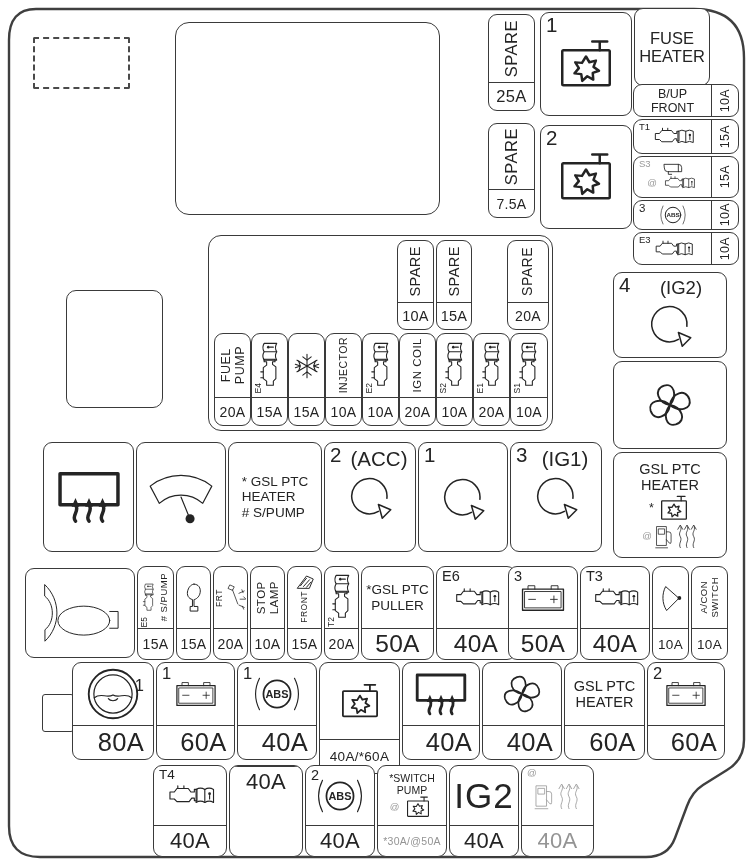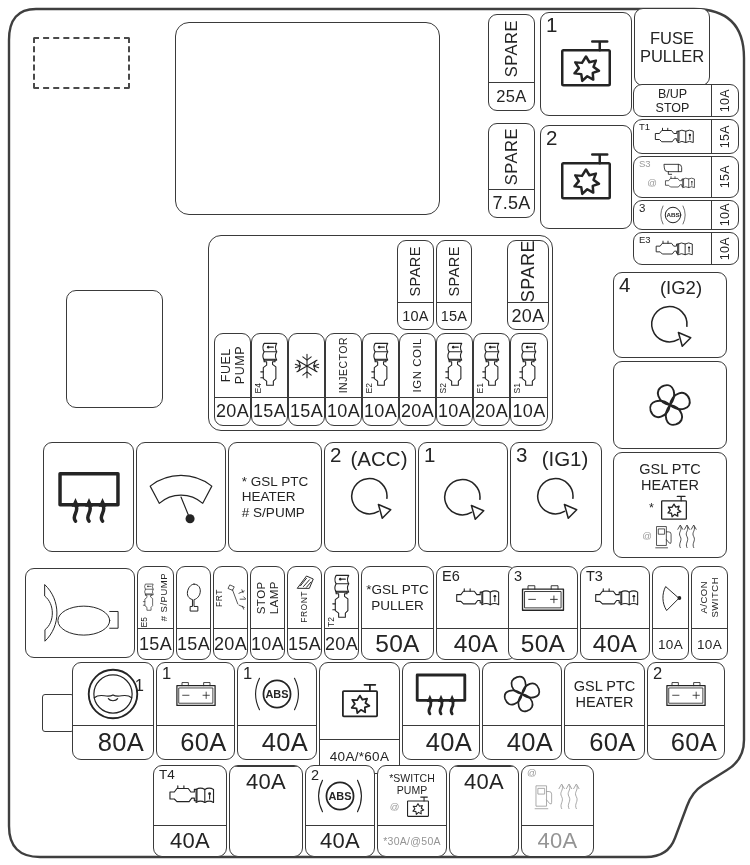--- a/index.html
+++ b/index.html
@@ -28,21 +28,21 @@
   .ic svg{display:block;width:100%;height:100%;}
   .rotin{position:absolute;left:50%;top:50%;transform:translate(-50%,-50%) rotate(-90deg);}
   .rotin svg{display:block;width:100%;height:100%;}
   .gray{color:#999;}
   .grayt{color:#949494;}
   .icg{color:#9a9a9a;}
   .tal{text-align:left !important;}
   .ml18{margin-left:18px;}
   .ml22{margin-left:22px;}
   .t8{font-size:8.5px;}  .t9{font-size:9.5px;}  .t10{font-size:10.5px;} .t11{font-size:11.5px;}
-  .t12{font-size:12.5px;}.t13{font-size:13.5px;}.t14{font-size:14.5px;}.t15{font-size:18px;}
+  .t12{font-size:12.5px;}.t13{font-size:13.5px;}.t14{font-size:14.5px;}.t15{font-size:14px;}
   .t16{font-size:16.5px;}.t18{font-size:18.5px;}.t20{font-size:20.5px;}.t22{font-size:22px;}
   .t24{font-size:24.5px;}.t25{font-size:25.5px;margin-left:16px;}.t34{font-size:35px;letter-spacing:1px;}
   .s{fill:none;stroke:currentColor;stroke-width:2;stroke-linecap:round;stroke-linejoin:round;}
   .sw{fill:#fff;stroke:currentColor;stroke-width:2;stroke-linejoin:round;}
   .thin{stroke-width:1.3;}
   .b{stroke-width:3.6;}
   .sf{fill:currentColor;stroke:none;}
   text.at{fill:currentColor;stroke:none;font-family:"Liberation Sans",sans-serif;
           font-size:12.5px;font-weight:600;text-anchor:middle;}
 </style>
@@ -74,21 +74,21 @@
             <path class="s" d="M28 2h12M34 2v7"></path>
             <rect class="s" x="4" y="9" width="38" height="28" rx="1"></rect>
             <path class="s" d="M23 14l2.7 4.6 5.2-1.3-1.9 5 4.4 3.1-5 1.7.4 5.4-4.8-2.7-4 3.7-.8-5.4-5.4-.6 3.5-4.2-2.9-4.6 5.4.4z"></path>
           </svg>
         </div>
       </div>
     </div>
     <div class="box " style="left: 634px; top: 8px; width: 76px; height: 78px;">
       <div class="ct ">
         <span class="t16">FUSE
-PULLER</span>
+HEATER</span>
       </div>
     </div>
     <div class="box " style="left: 488px; top: 123px; width: 47px; height: 95px;">
       <div class="ct ">
         <span class="t16 vtext">SPARE</span>
       </div>
       <div class="rt" style="height: 27px;">
         <span class="t15">7.5A</span>
       </div>
     </div>
@@ -100,21 +100,21 @@
             <path class="s" d="M28 2h12M34 2v7"></path>
             <rect class="s" x="4" y="9" width="38" height="28" rx="1"></rect>
             <path class="s" d="M23 14l2.7 4.6 5.2-1.3-1.9 5 4.4 3.1-5 1.7.4 5.4-4.8-2.7-4 3.7-.8-5.4-5.4-.6 3.5-4.2-2.9-4.6 5.4.4z"></path>
           </svg>
         </div>
       </div>
     </div>
     <div class="box rfuse" style="left: 633px; top: 84px; width: 106px; height: 33px;">
       <div class="ct ">
         <span class="t12">B/UP
-STOP</span>
+FRONT</span>
       </div>
       <div class="rt" style="width: 26px;">
         <span class="t12 vtext">10A</span>
       </div>
     </div>
     <div class="box rfuse" style="left: 633px; top: 119px; width: 106px; height: 35px;">
       <span class="sup t9">T1</span>
       <div class="ct ">
         <div class="ic " style="width: 48px; height: 21px;">
           <svg viewBox="0 0 62 28">
@@ -840,20 +840,23 @@
               <path class="s" d="M23 14l2.7 4.6 5.2-1.3-1.9 5 4.4 3.1-5 1.7.4 5.4-4.8-2.7-4 3.7-.8-5.4-5.4-.6 3.5-4.2-2.9-4.6 5.4.4z"></path>
             </svg>
           </div>
         </div>
       </div>
       <div class="rt" style="height: 30px;">
         <span class="t10 grayt">*30A/@50A</span>
       </div>
     </div>
     <div class="box " style="left: 449px; top: 765px; width: 70px; height: 92px;">
+      <div class="ct ">
+        <span class="t34">IG2</span>
+      </div>
       <div class="rt" style="height: 30px;">
         <span class="t22">40A</span>
       </div>
     </div>
     <div class="box " style="left: 521px; top: 765px; width: 73px; height: 92px;">
       <span class="sup t9 gray">@</span>
       <div class="ct ">
         <div class="irow">
           <div class="ic icg" style="width: 20px; height: 28px;">
             <svg viewBox="0 0 30 44">

